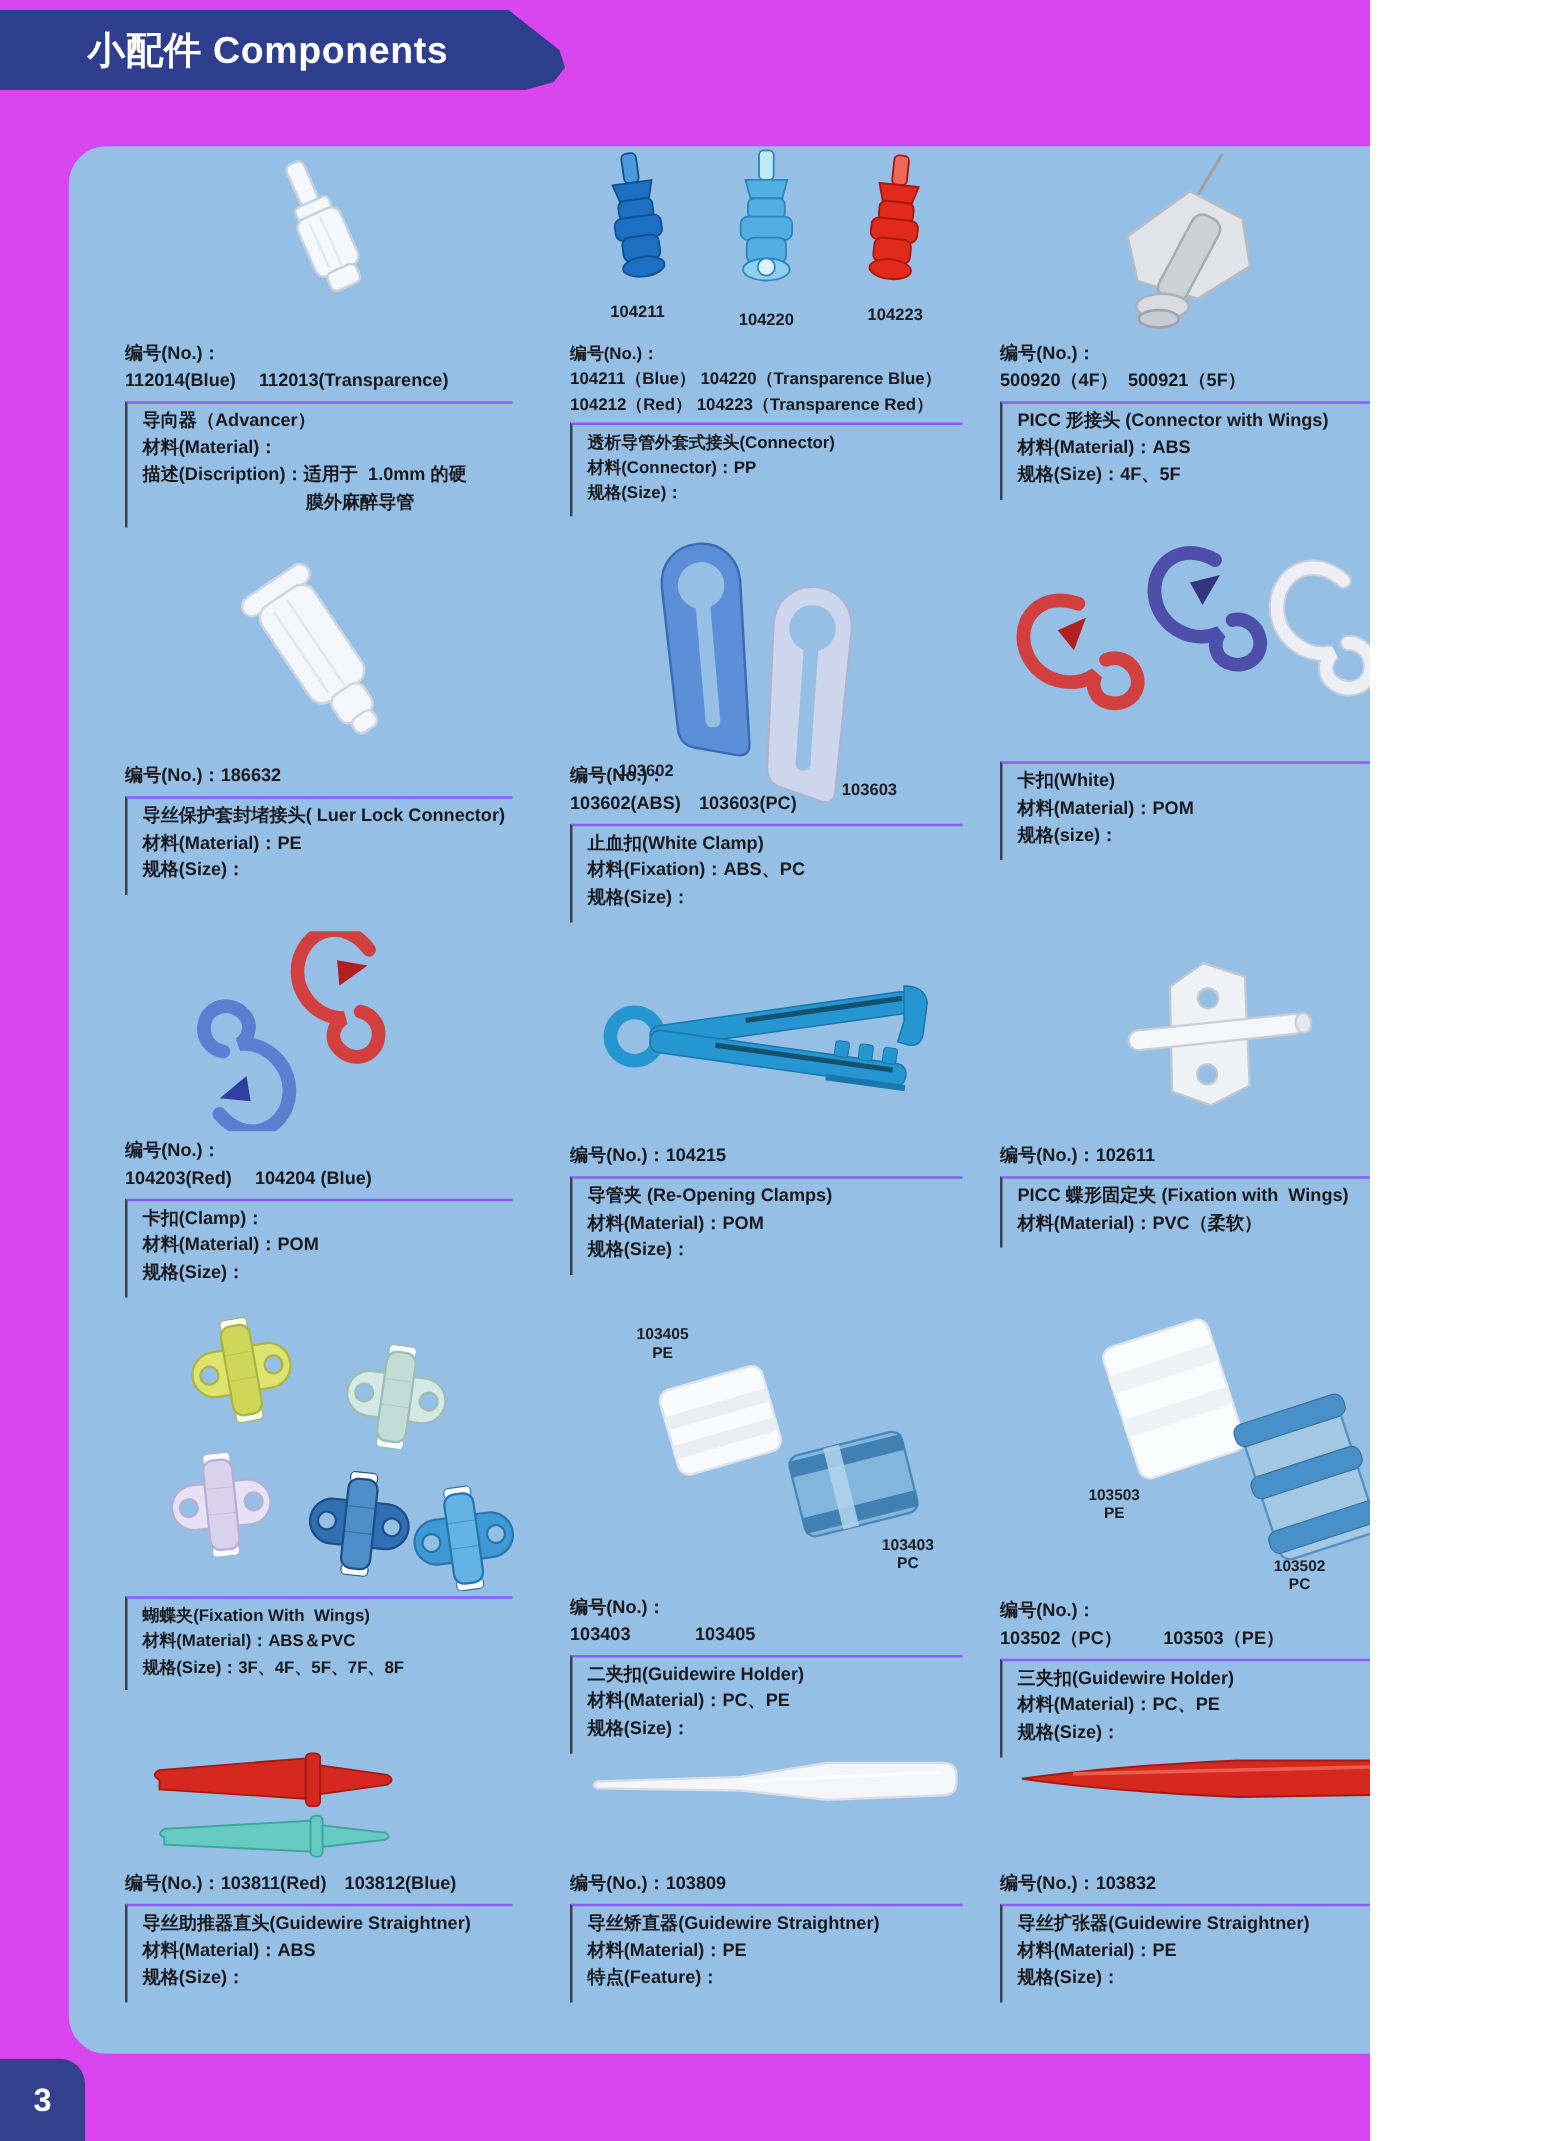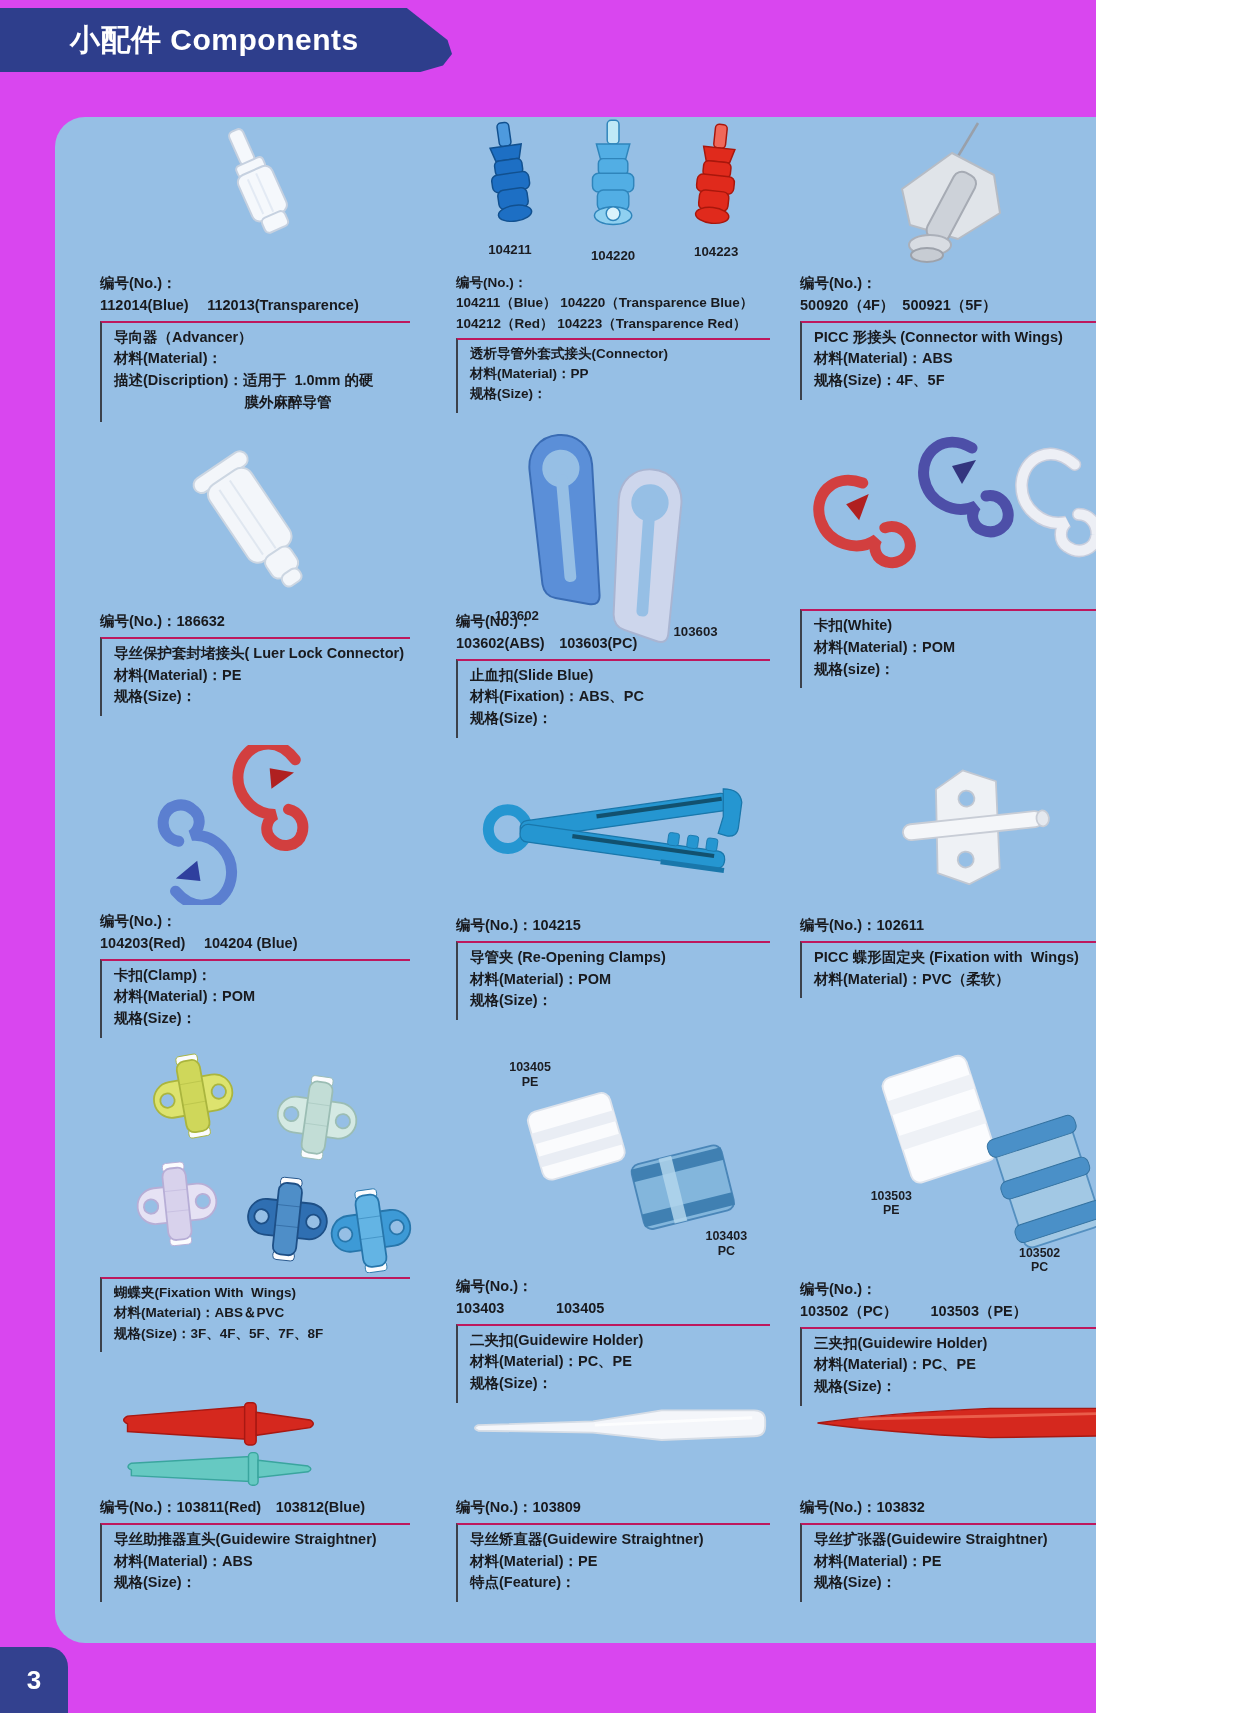--- a/index.html
+++ b/index.html
@@ -17,21 +17,21 @@
   .c3{padding-left:10px;padding-right:34px;}
   .img{display:flex;justify-content:center;position:relative;}
   .r1 .img{height:150px;}
   .r2 .img{height:175px;}
   .r3 .img{height:164px;}
   .r4 .img{height:238px;}
   .r5 .img{height:96px;}
   .no{margin-top:6px;}
   .line{font-size:14.5px;font-weight:700;line-height:1.5;white-space:pre;color:#191a1e;}
   .small .line{font-size:13.5px;}
-  .desc{border-top:2px solid #be185d;border-left:2px solid #3c414b;margin-top:4px;
+  .desc{border-top:2px solid #8b5cf6;border-left:2px solid #3c414b;margin-top:4px;
         padding:4px 0 8px 12px;width:97%;box-sizing:border-box;}
   .imglbl{font:700 13.5px "Liberation Sans","DejaVu Sans",sans-serif;fill:#1b1c21;}
   .pagetab{position:absolute;left:0;bottom:0;width:68px;height:66px;background:#33418f;
            border-top-right-radius:20px;display:flex;align-items:center;justify-content:center;}
   .pagetab span{color:#ffffff;font-size:26px;font-weight:700;}
 </style>
 </head>
 <body>
 
 <div class="page">
@@ -103,21 +103,21 @@
             <text class="imglbl" x="265" y="140" text-anchor="middle">104223</text>
           </svg>
         </div>
         <div class="no">
           <div class="line">编号(No.)：</div>
           <div class="line">104211（Blue） 104220（Transparence Blue）</div>
           <div class="line">104212（Red） 104223（Transparence Red）</div>
         </div>
         <div class="desc">
           <div class="line">透析导管外套式接头(Connector)</div>
-          <div class="line">材料(Material)：PP</div>
+          <div class="line">材料(Connector)：PP</div>
           <div class="line">规格(Size)：</div>
         </div>
       </div>
 
       <div class="cell c3 r1">
         <div class="img">
           <svg width="330" height="150" viewBox="0 0 330 150">
             <line x1="172" y1="6" x2="136" y2="66" stroke="#99a0aa" stroke-width="2.5"></line>
             <path d="M96,72 L146,36 L188,58 L194,96 L152,122 L104,108 Z" fill="#e0e4e9" stroke="#b6bcc5" stroke-width="2" stroke-linejoin="round"></path>
             <g transform="rotate(28 142 96)">
@@ -178,21 +178,21 @@
             </g>
             <text class="imglbl" x="62" y="192" text-anchor="middle">103602</text>
             <text class="imglbl" x="244" y="208" text-anchor="middle">103603</text>
           </svg>
         </div>
         <div class="no">
           <div class="line">编号(No.)：</div>
           <div class="line">103602(ABS)　103603(PC)</div>
         </div>
         <div class="desc">
-          <div class="line">止血扣(Slide Blue)</div>
+          <div class="line">止血扣(White Clamp)</div>
           <div class="line">材料(Fixation)：ABS、PC</div>
           <div class="line">规格(Size)：</div>
         </div>
       </div>
 
       <div class="cell c3 r2">
         <div class="img">
           <svg width="330" height="170" viewBox="0 0 330 170">
             <g transform="translate(6,34) rotate(-10 60 60)">
               <path d="M58,18 C30,2 6,22 10,48 C14,72 40,86 62,76 C56,84 58,96 68,100 C82,106 96,96 94,82 C92,70 82,64 72,66" stroke="#d23f3f" stroke-width="11" fill="none" stroke-linecap="round"></path>

